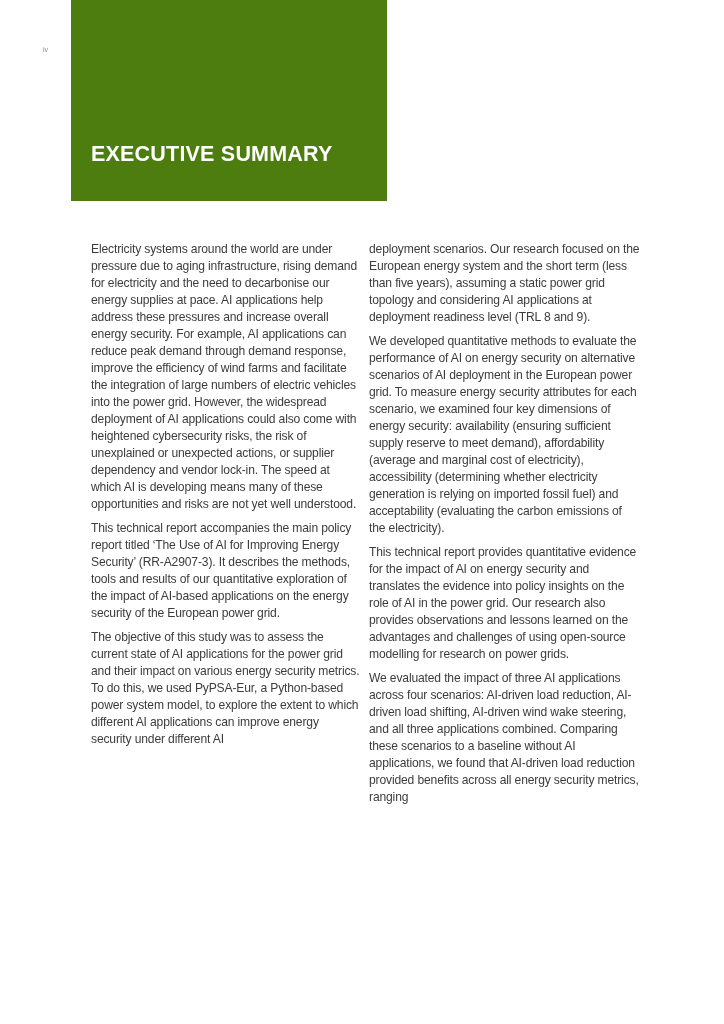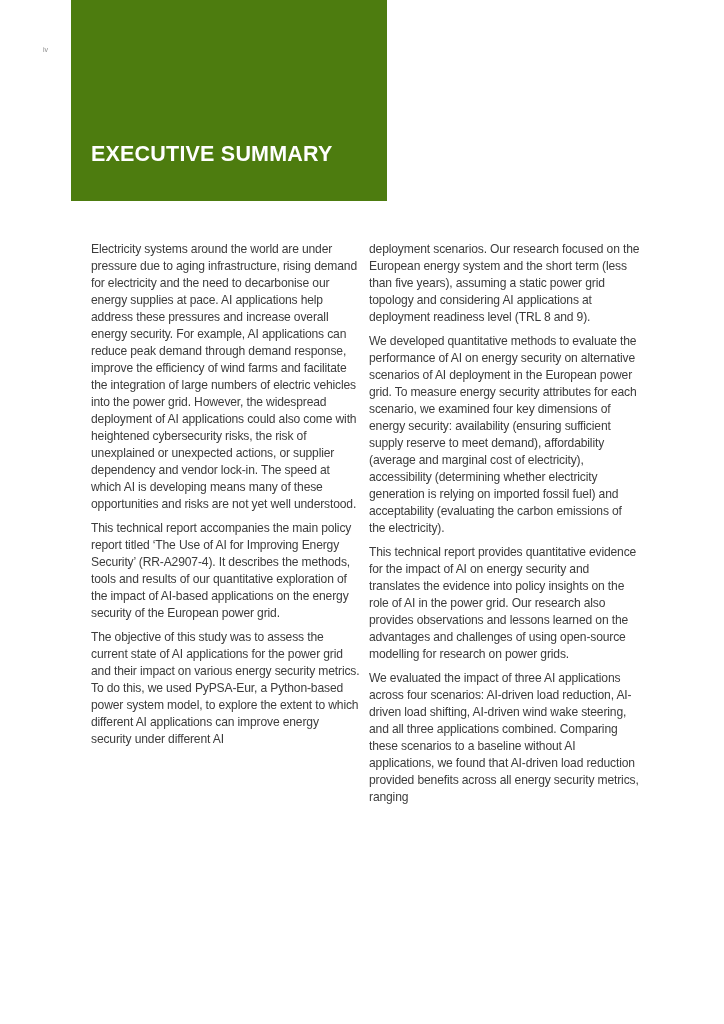--- a/index.html
+++ b/index.html
@@ -69,21 +69,21 @@
 <body>
 
 <div class="page-number">iv</div>
 
 <div class="banner">
   <div class="banner-title">EXECUTIVE SUMMARY</div>
 </div>
 
 <div class="col col-left">
   <p class="para">Electricity systems around the world are under pressure due to aging infrastructure, rising demand for electricity and the need to decarbonise our energy supplies at pace. AI applications help address these pressures and increase overall energy security. For example, AI applications can reduce peak demand through demand response, improve the efficiency of wind farms and facilitate the integration of large numbers of electric vehicles into the power grid. However, the widespread deployment of AI applications could also come with heightened cybersecurity risks, the risk of unexplained or unexpected actions, or supplier dependency and vendor lock-in. The speed at which AI is developing means many of these opportunities and risks are not yet well understood.</p>
-  <p class="para">This technical report accompanies the main policy report titled ‘The Use of AI for Improving Energy Security’ (RR-A2907-4). It describes the methods, tools and results of our quantitative exploration of the impact of AI-based applications on the energy security of the European power grid.</p>
+  <p class="para">This technical report accompanies the main policy report titled ‘The Use of AI for Improving Energy Security’ (RR-A2907-3). It describes the methods, tools and results of our quantitative exploration of the impact of AI-based applications on the energy security of the European power grid.</p>
 
   <p class="para">The objective of this study was to assess the current state of AI applications for the power grid and their impact on various energy security metrics. To do this, we used PyPSA-Eur, a Python-based power system model, to explore the extent to which different AI applications can improve energy security under different AI</p>
 </div>
 
 <div class="col col-right">
   <p class="para">deployment scenarios. Our research focused on the European energy system and the short term (less than five years), assuming a static power grid topology and considering AI applications at deployment readiness level (TRL 8 and 9).</p>
   <p class="para">We developed quantitative methods to evaluate the performance of AI on energy security on alternative scenarios of AI deployment in the European power grid. To measure energy security attributes for each scenario, we examined four key dimensions of energy security: availability (ensuring sufficient supply reserve to meet demand), affordability (average and marginal cost of electricity), accessibility (determining whether electricity generation is relying on imported fossil fuel) and acceptability (evaluating the carbon emissions of the electricity).</p>
   <p class="para">This technical report provides quantitative evidence for the impact of AI on energy security and translates the evidence into policy insights on the role of AI in the power grid. Our research also provides observations and lessons learned on the advantages and challenges of using open-source modelling for research on power grids.</p>
 
   <p class="para">We evaluated the impact of three AI applications across four scenarios: AI-driven load reduction, AI-driven load shifting, AI-driven wind wake steering, and all three applications combined. Comparing these scenarios to a baseline without AI applications, we found that AI-driven load reduction provided benefits across all energy security metrics, ranging</p>

